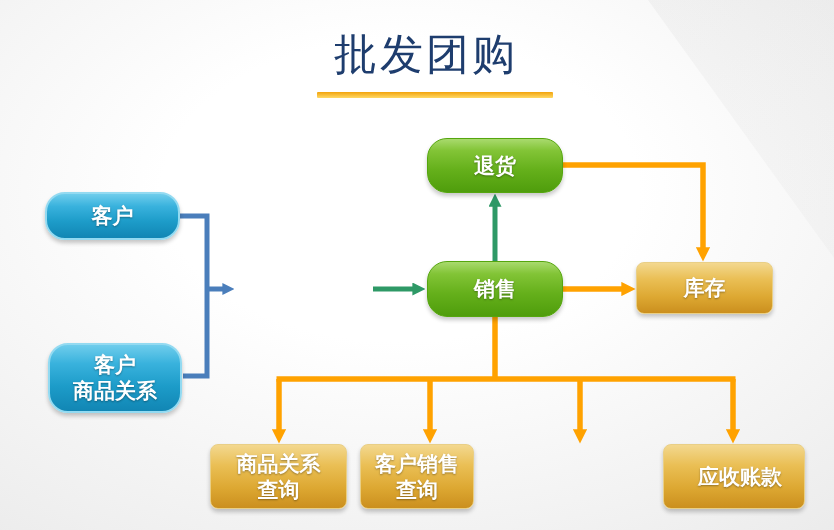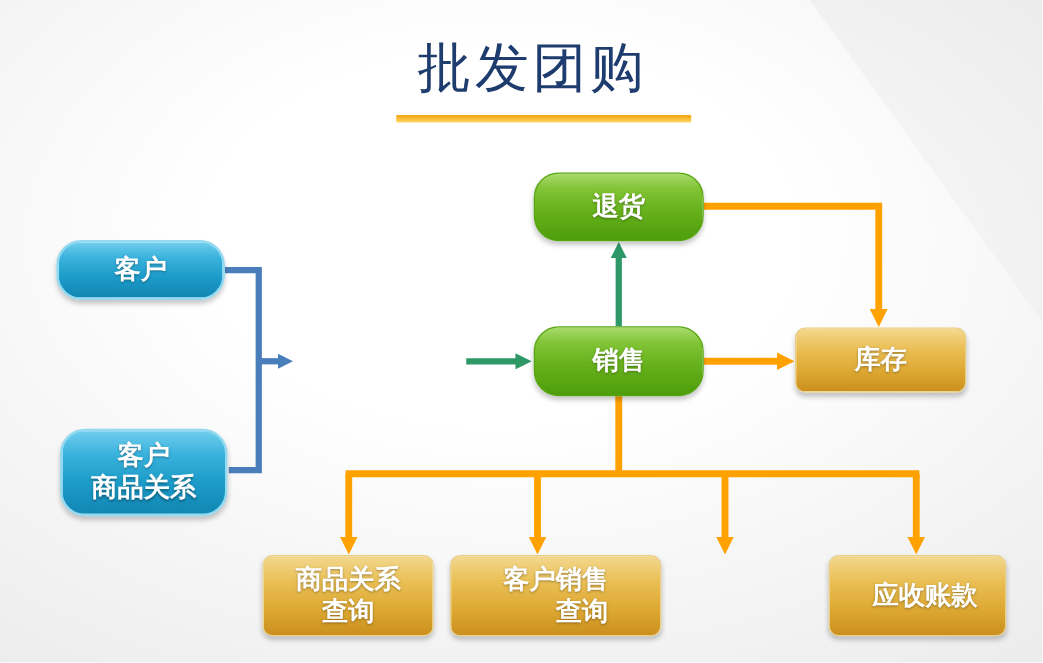--- a/index.html
+++ b/index.html
@@ -113,18 +113,18 @@
 
   <div class="node green" style="left:427px;top:261px;width:136px;height:56px;">销售</div>
 
   <div class="node green" style="left:427px;top:138px;width:136px;height:55px;">退货</div>
 
   <div class="node gold" style="left:636px;top:262px;width:137px;height:52px;">库存</div>
 
   <div class="node gold" style="left:210px;top:444px;width:137px;height:65px;">商品关系
 查询</div>
 
-  <div class="node gold" style="left:360px;top:444px;width:169px;height:65px;text-align:right;">客户销售
+  <div class="node gold" style="left:360px;top:444px;width:114px;height:65px;">客户销售
 查询</div>
 
 
   <div class="node gold" style="left:663px;top:444px;width:142px;height:65px;padding-left:12px;">应收账款</div>
 </div>
 
 </body></html>

